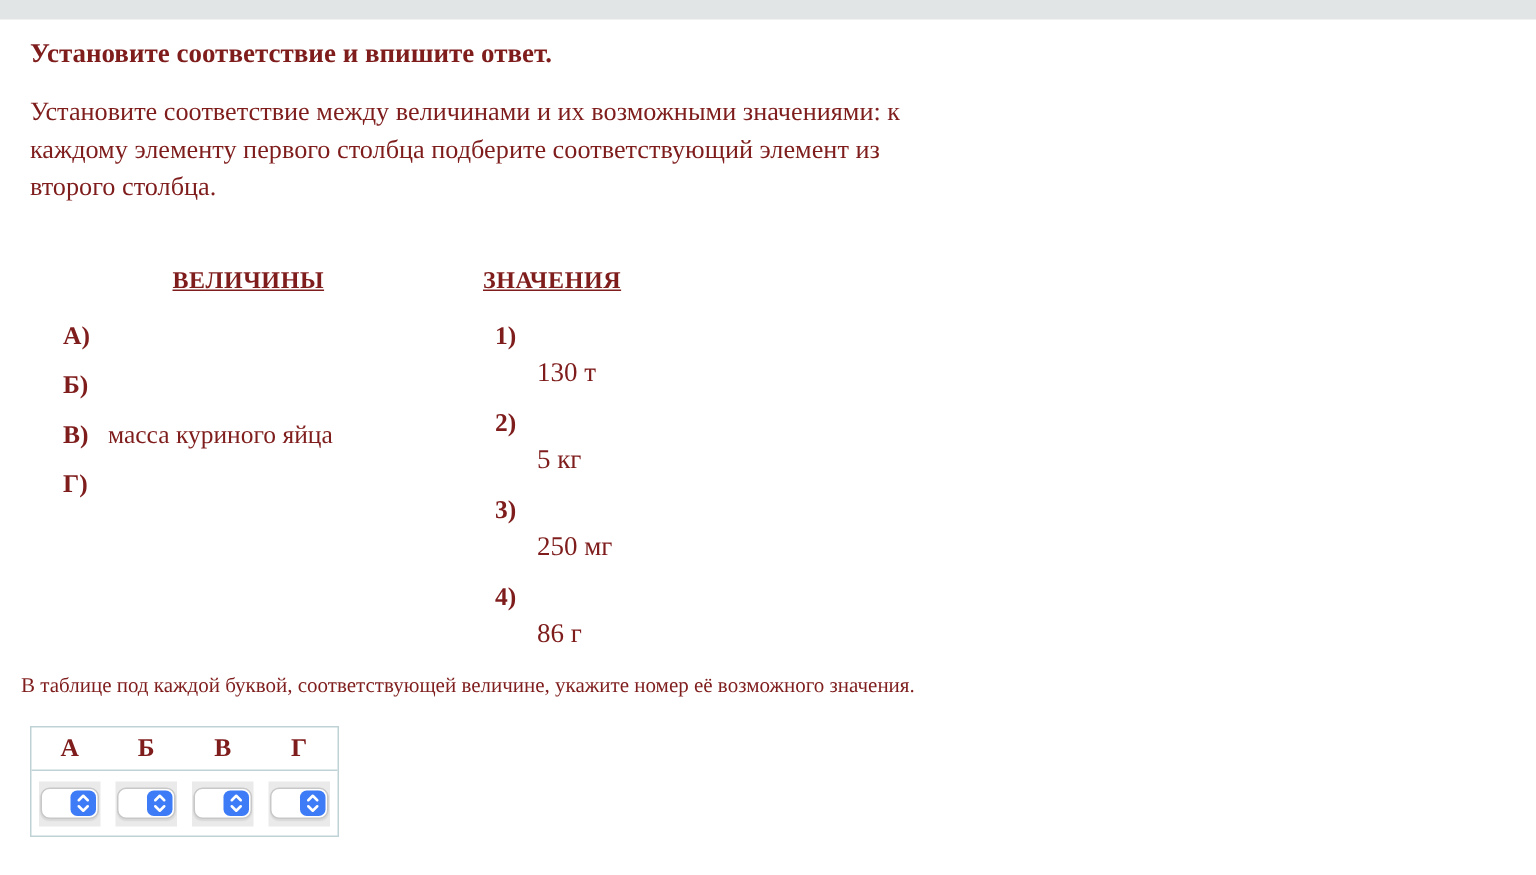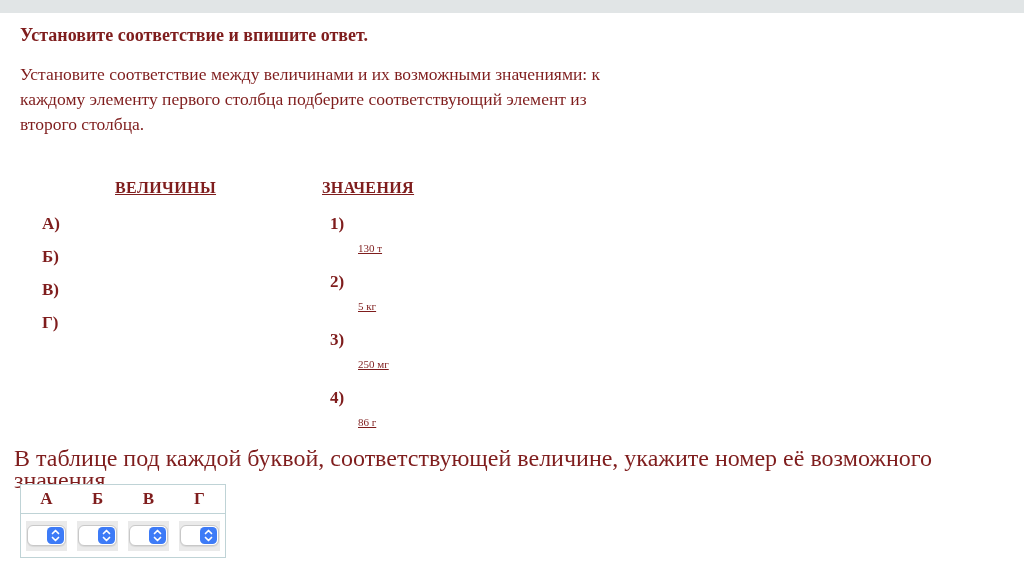--- a/index.html
+++ b/index.html
@@ -61,29 +61,28 @@
     position: absolute;
     left: 330px; top: 211px;
   }
   .v-num {
     font-weight: bold;
     font-size: 17px;
     line-height: 25px;
   }
   .v-val {
     margin-left: 28px;
-    font-size: 11px;
+    font-size: 18px;
     line-height: 25px;
     margin-bottom: 8px;
-    text-decoration: underline;
   }
   .answer-instruction {
     position: absolute;
     left: 14px; top: 447px;
-    font-size: 24px;
+    font-size: 14px;
     line-height: 22px;
     width: 990px;
   }
   .answer-table {
     position: absolute;
     left: 20px; top: 484px;
     width: 206px;
     border: 1px solid #bfd3d6;
     box-sizing: border-box;
     background: #ffffff;
@@ -164,20 +163,21 @@
 
   <div class="quantities">
     <div class="q-row">
       <span class="q-letter">А)</span>
     </div>
     <div class="q-row">
       <span class="q-letter">Б)</span>
     </div>
     <div class="q-row">
       <span class="q-letter">В)</span>
+      <span class="q-text">масса куриного яйца</span>
     </div>
     <div class="q-row">
       <span class="q-letter">Г)</span>
     </div>
   </div>
 
   <div class="values-list">
     <div class="v-item">
       <div class="v-num">1)</div>
       <div class="v-val">130 т</div>

